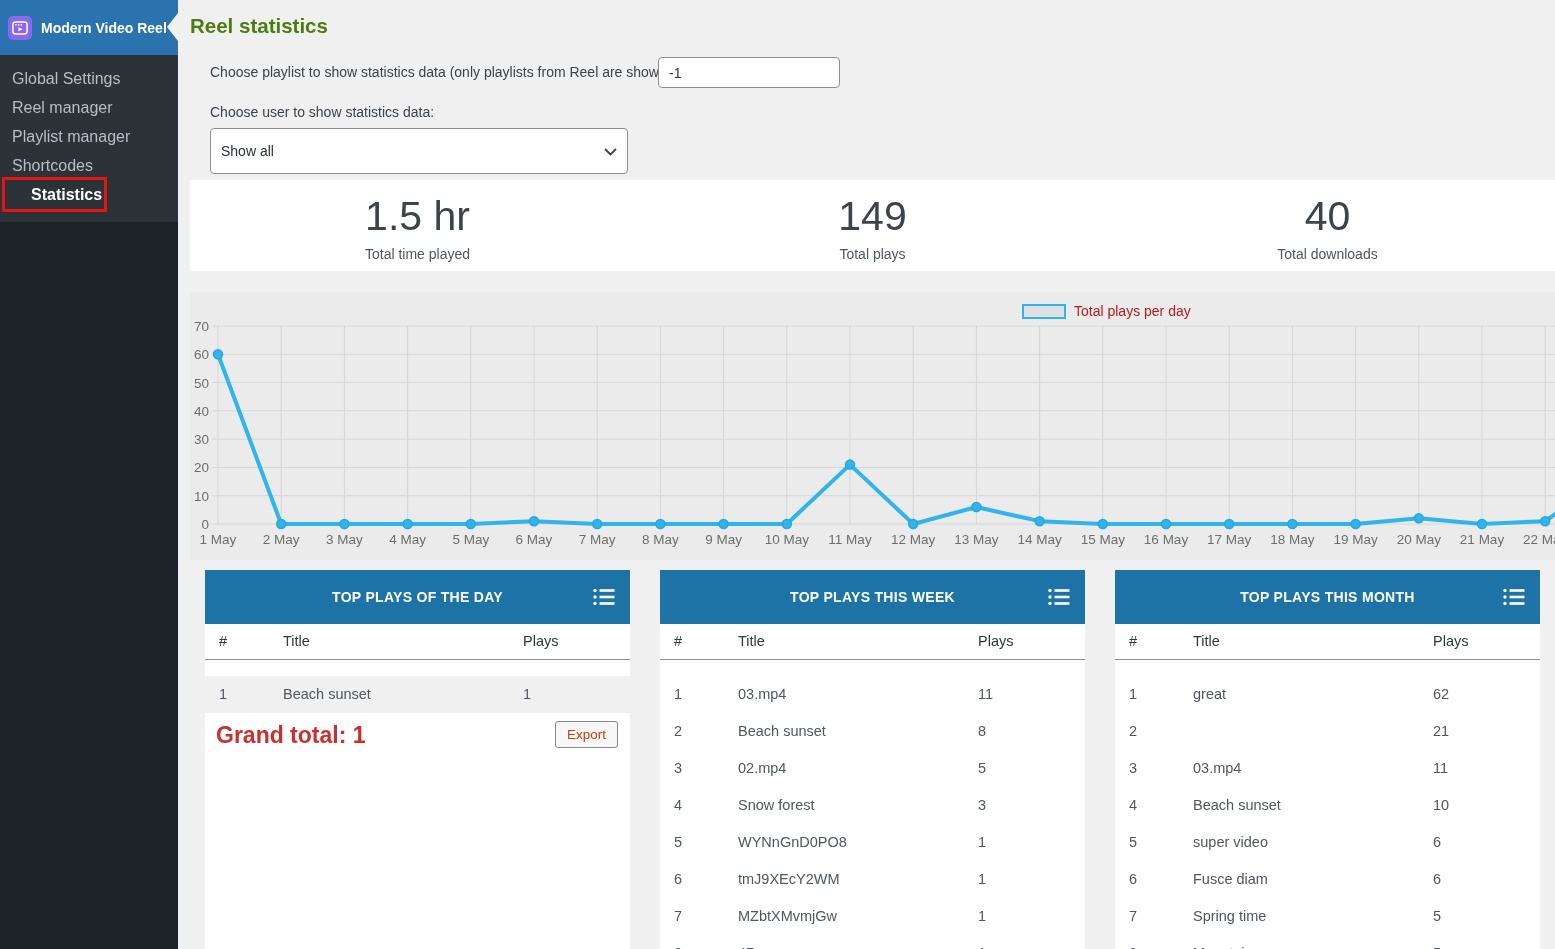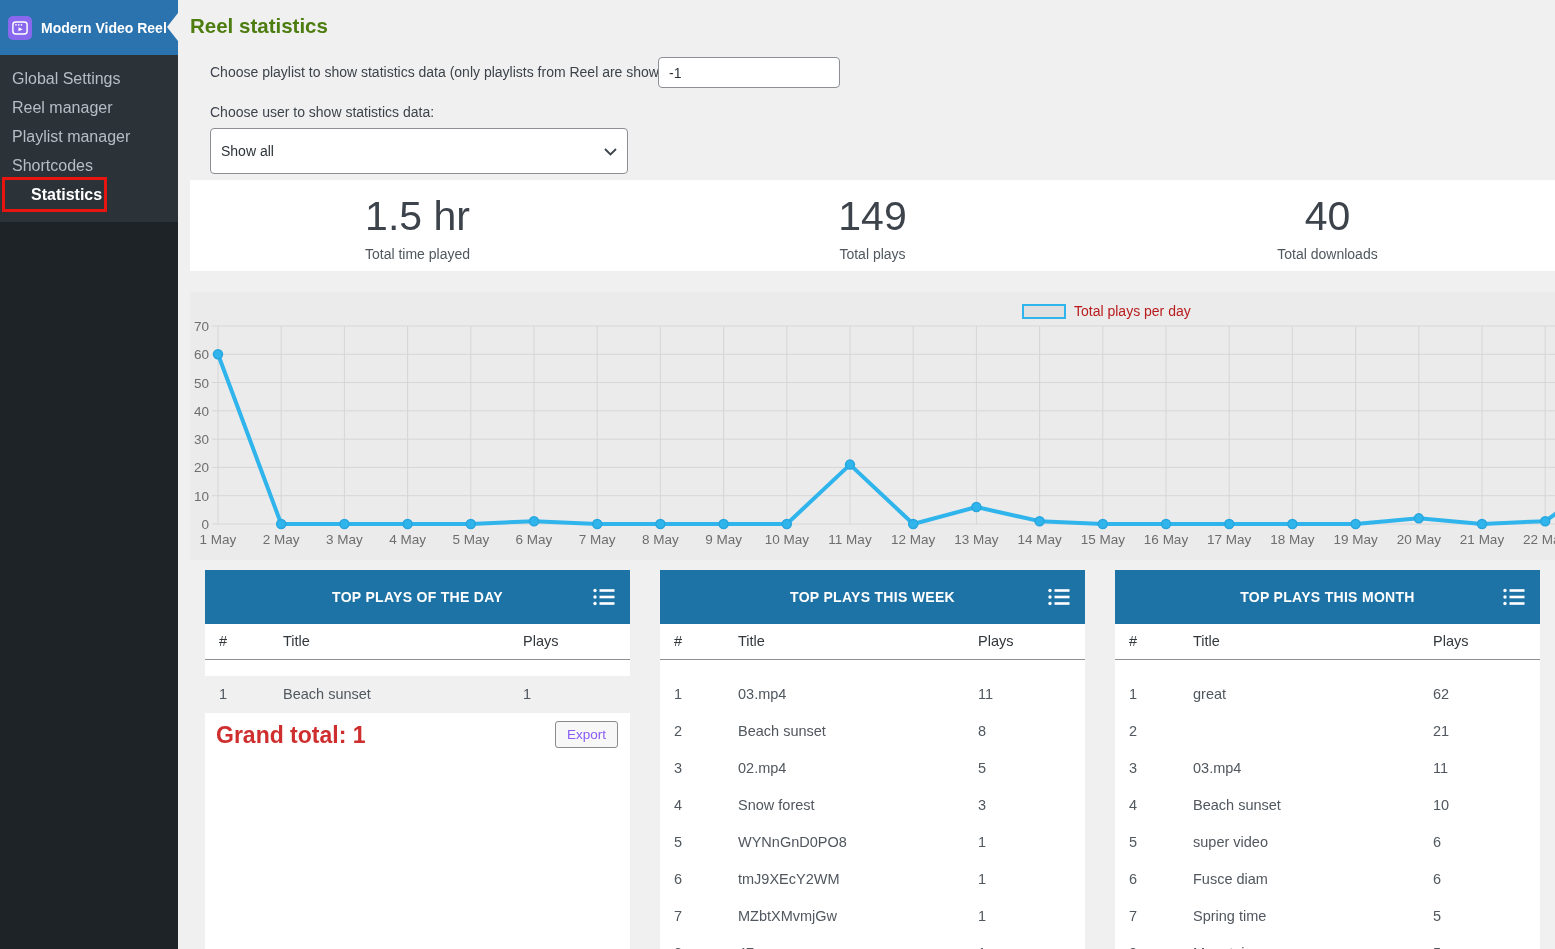--- a/index.html
+++ b/index.html
@@ -71,21 +71,21 @@
   .trow { position:absolute; left:0; width:100%; height:37px;
     font-size:14.5px; color:#50575e; }
   .trow span { position:absolute; top:10px; }
   .trow .r { left:14px; } .trow .t { left:78px; } .trow .p { left:318px; }
   .trow.shade { background:#f0f0f1; }
   .tfoot { position:absolute; left:0; top:148px; width:100%; height:36px; }
   .grand { position:absolute; left:11px; top:4px; font-size:23px; font-weight:700;
     color:#cf2e2e; }
   .export-btn { position:absolute; right:12px; top:3px; height:27px; padding:0 11px;
     background:#f7f7f7; border:1px solid #8a8a8a; border-radius:3px;
-    font-size:13.5px; color:#8b5cf6; font-family:"Liberation Sans",sans-serif;
+    font-size:13.5px; color:#c2410c; font-family:"Liberation Sans",sans-serif;
     cursor:pointer; }
 </style>
 </head>
 <body>
 
 <aside class="sidebar">
   <div class="sb-header">
     <span class="app-icon">
       <svg width="20" height="20" viewBox="0 0 22 22">
         <rect x="3.2" y="4.5" width="15.6" height="13" rx="3" fill="none" stroke="#ffffff" stroke-width="1.6"></rect>

